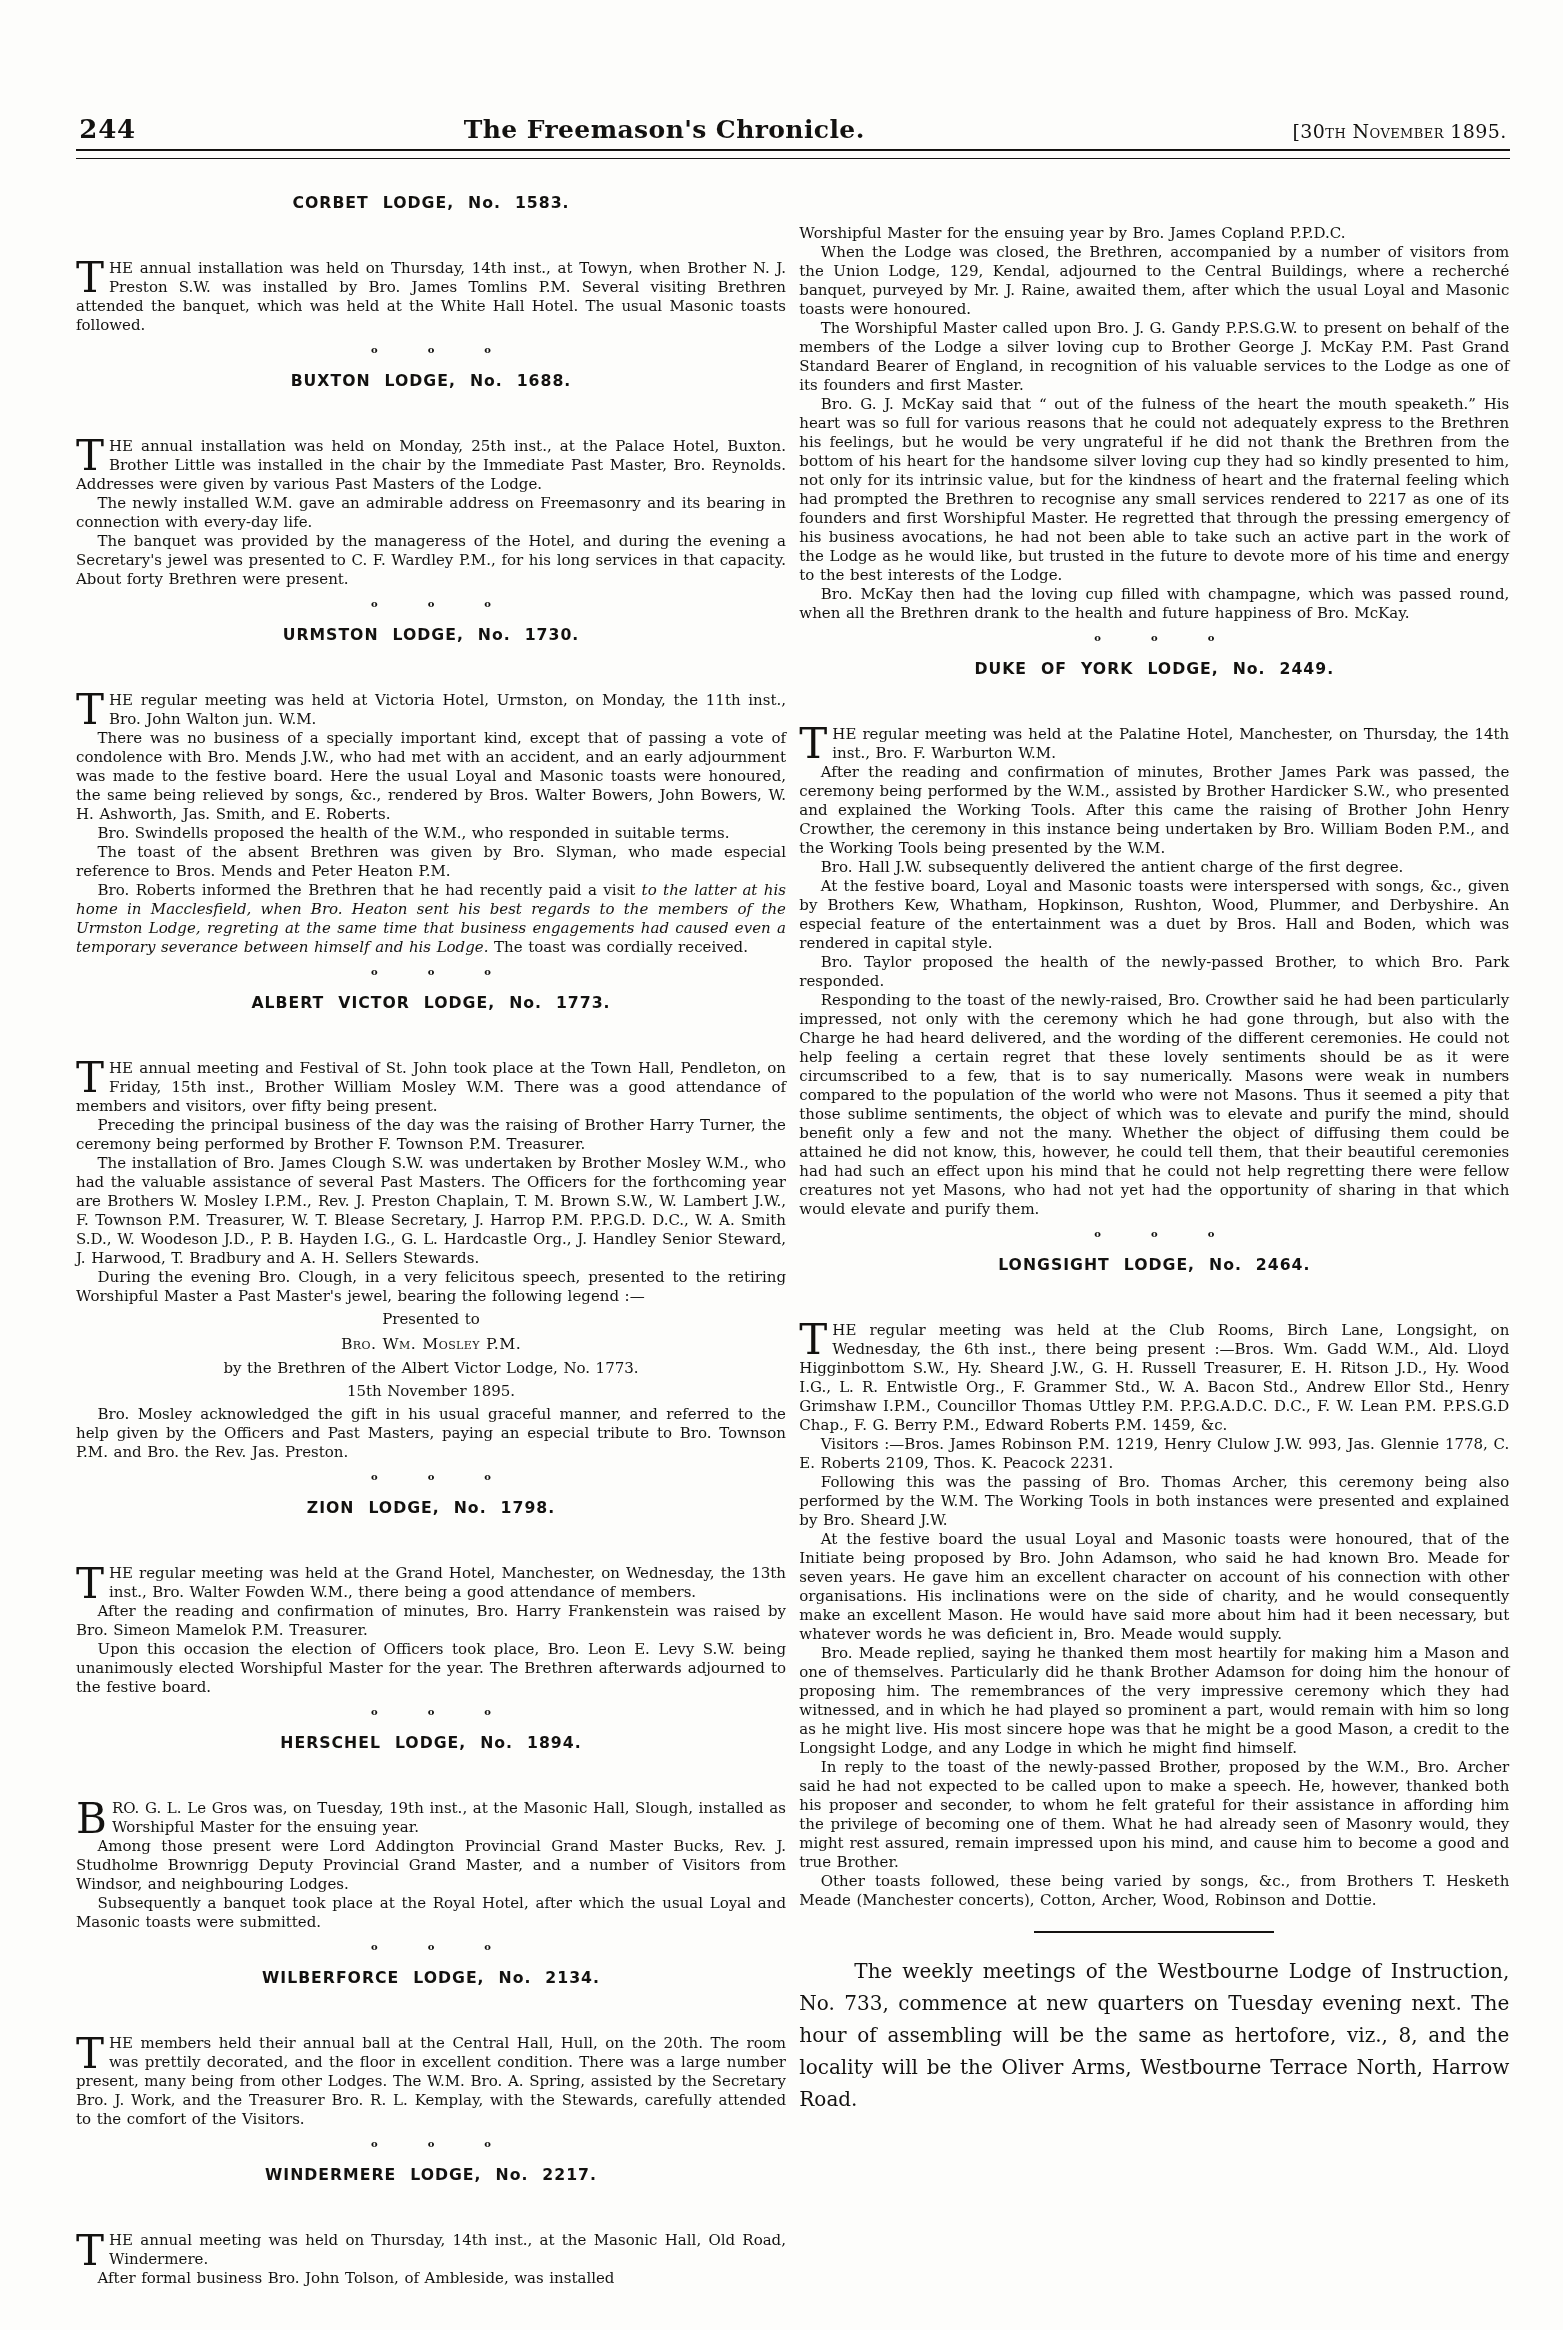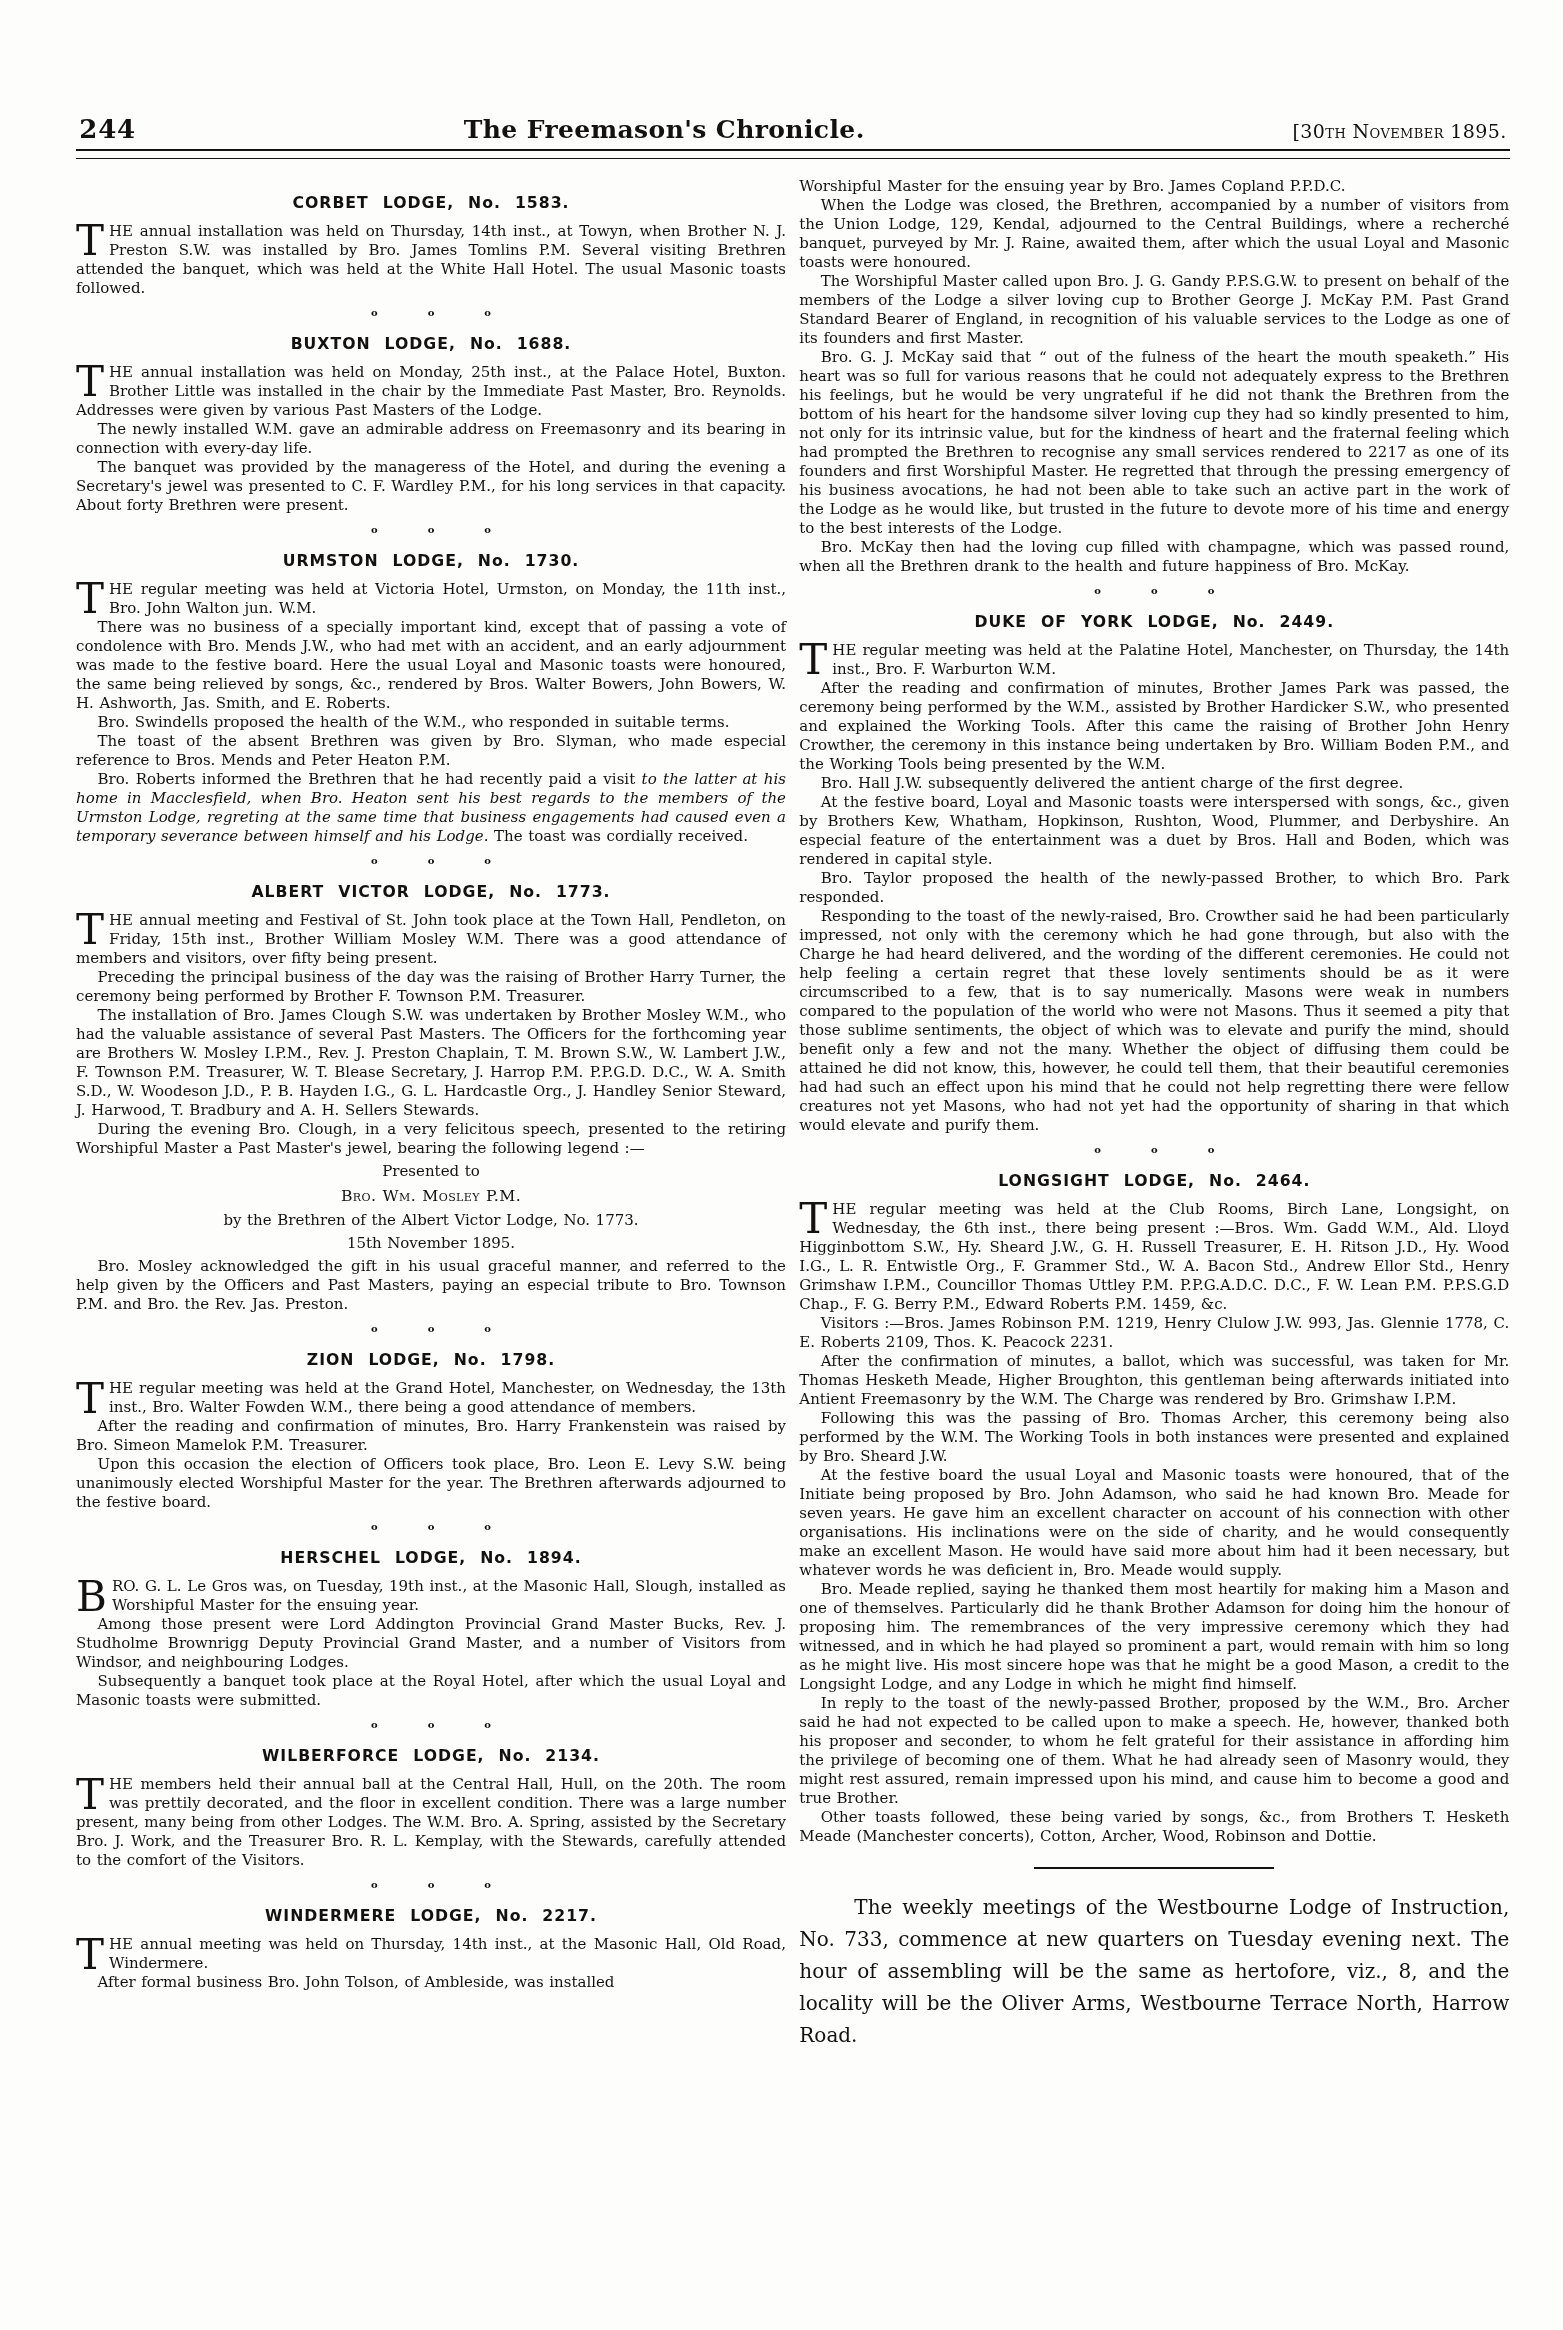--- a/index.html
+++ b/index.html
@@ -44,21 +44,21 @@
     font-size:15.7px;font-weight:bold;
     letter-spacing:1px;word-spacing:7.5px;
     text-align:center;margin:16px 0 10px 0;
   }
   .para{
     font-size:15px;line-height:19px;
     text-align:justify;margin:0;
     word-spacing:0.8px;
   }
   .para.indent{text-indent:21.5px;}
-  .para.noindent{text-indent:0;}
+  .para.noindent{text-indent:0;margin-top:47px;}
   .para.center{text-align:center;text-indent:0;margin:4.1px 0;}
   .para.center-sc{
     text-align:center;text-indent:0;margin:5.8px 0;
     font-variant:small-caps;font-size:15.7px;letter-spacing:0.4px;
   }
   .para.large{
     font-size:20px;line-height:32px;text-indent:55px;
     word-spacing:1.7px;margin-top:21.5px;
   }
   .dropcap::first-letter{
@@ -147,21 +147,20 @@
         <p class="para noindent dropcap">THE regular meeting was held at the Palatine Hotel, Manchester, on Thursday, the 14th inst., Bro. F. Warburton W.M.</p>
         <p class="para indent">After the reading and confirmation of minutes, Brother James Park was passed, the ceremony being performed by the W.M., assisted by Brother Hardicker S.W., who presented and explained the Working Tools.  After this came the raising of Brother John Henry Crowther, the ceremony in this instance being undertaken by Bro. William Boden P.M., and the Working Tools being presented by the W.M.</p>
         <p class="para indent">Bro. Hall J.W. subsequently delivered the antient charge of the first degree.</p>
         <p class="para indent">At the festive board, Loyal and Masonic toasts were interspersed with songs, &amp;c., given by Brothers Kew, Whatham, Hopkinson, Rushton, Wood, Plummer, and Derbyshire.  An especial feature of the entertainment was a duet by Bros. Hall and Boden, which was rendered in capital style.</p>
         <p class="para indent">Bro. Taylor proposed the health of the newly-passed Brother, to which Bro. Park responded.</p>
         <p class="para indent">Responding to the toast of the newly-raised, Bro. Crowther said he had been particularly impressed, not only with the ceremony which he had gone through, but also with the Charge he had heard delivered, and the wording of the different ceremonies.  He could not help feeling a certain regret that these lovely sentiments should be as it were circumscribed to a few, that is to say numerically.  Masons were weak in numbers compared to the population of the world who were not Masons.  Thus it seemed a pity that those sublime sentiments, the object of which was to elevate and purify the mind, should benefit only a few and not the many.  Whether the object of diffusing them could be attained he did not know, this, however, he could tell them, that their beautiful ceremonies had had such an effect upon his mind that he could not help regretting there were fellow creatures not yet Masons, who had not yet had the opportunity of sharing in that which would elevate and purify them.</p>
         <div class="sep"><span>o</span><span>o</span><span>o</span></div>
         <h2 class="section-heading">LONGSIGHT LODGE, No. 2464.</h2>
         <p class="para noindent dropcap">THE regular meeting was held at the Club Rooms, Birch Lane, Longsight, on Wednesday, the 6th inst., there being present :—Bros. Wm. Gadd W.M., Ald. Lloyd Higginbottom S.W., Hy. Sheard J.W., G. H. Russell Treasurer, E. H. Ritson J.D., Hy. Wood I.G., L. R. Entwistle Org., F. Grammer Std., W. A. Bacon Std., Andrew Ellor Std., Henry Grimshaw I.P.M., Councillor Thomas Uttley P.M. P.P.G.A.D.C. D.C., F. W. Lean P.M. P.P.S.G.D Chap., F. G. Berry P.M., Edward Roberts P.M. 1459, &amp;c.</p>
         <p class="para indent">Visitors :—Bros. James Robinson P.M. 1219, Henry Clulow J.W. 993, Jas. Glennie 1778, C. E. Roberts 2109, Thos. K. Peacock 2231.</p>
-        <p class="para indent">After the confirmation of minutes, a ballot, which was successful, was taken for Mr. Thomas Hesketh Meade, Higher Broughton, this gentleman being afterwards initiated into Antient Freemasonry by the W.M.  The Charge was rendered by Bro. Grimshaw I.P.M.</p>
         <p class="para indent">Following this was the passing of Bro. Thomas Archer, this ceremony being also performed by the W.M.  The Working Tools in both instances were presented and explained by Bro. Sheard J.W.</p>
         <p class="para indent">At the festive board the usual Loyal and Masonic toasts were honoured, that of the Initiate being proposed by Bro. John Adamson, who said he had known Bro. Meade for seven years.  He gave him an excellent character on account of his connection with other organisations.  His inclinations were on the side of charity, and he would consequently make an excellent Mason. He would have said more about him had it been necessary, but whatever words he was deficient in, Bro. Meade would supply.</p>
         <p class="para indent">Bro. Meade replied, saying he thanked them most heartily for making him a Mason and one of themselves.  Particularly did he thank Brother Adamson for doing him the honour of proposing him.  The remembrances of the very impressive ceremony which they had witnessed, and in which he had played so prominent a part, would remain with him so long as he might live.  His most sincere hope was that he might be a good Mason, a credit to the Longsight Lodge, and any Lodge in which he might find himself.</p>
         <p class="para indent">In reply to the toast of the newly-passed Brother, proposed by the W.M., Bro. Archer said he had not expected to be called upon to make a speech. He, however, thanked both his proposer and seconder, to whom he felt grateful for their assistance in affording him the privilege of becoming one of them.  What he had already seen of Masonry would, they might rest assured, remain impressed upon his mind, and cause him to become a good and true Brother.</p>
         <p class="para indent">Other toasts followed, these being varied by songs, &amp;c., from Brothers T. Hesketh Meade (Manchester concerts), Cotton, Archer, Wood, Robinson and Dottie.</p>
         <div class="rule-short"></div>
         <p class="para large">The weekly meetings of the Westbourne Lodge of Instruction, No. 733, commence at new quarters on Tuesday evening next.  The hour of assembling will be the same as hertofore, viz., 8, and the locality will be the Oliver Arms, Westbourne Terrace North, Harrow Road.</p>
       </div>
   </div>
 

